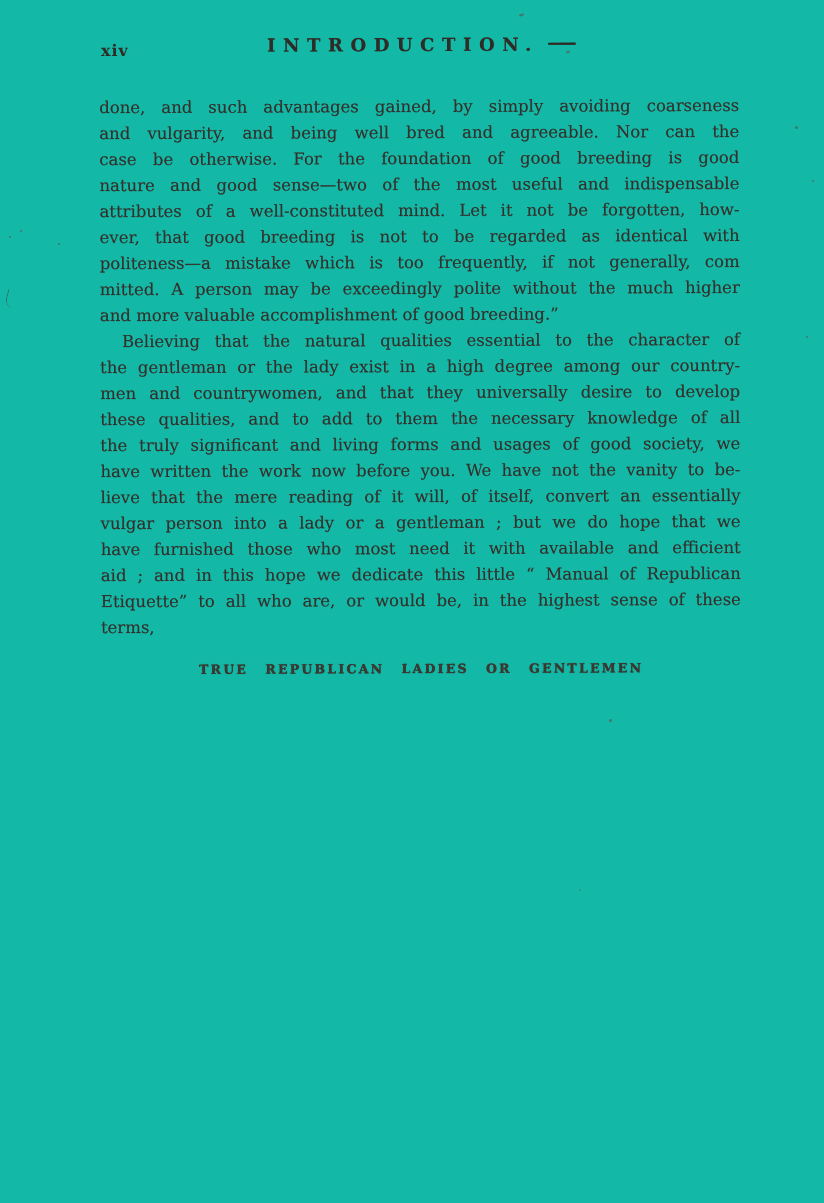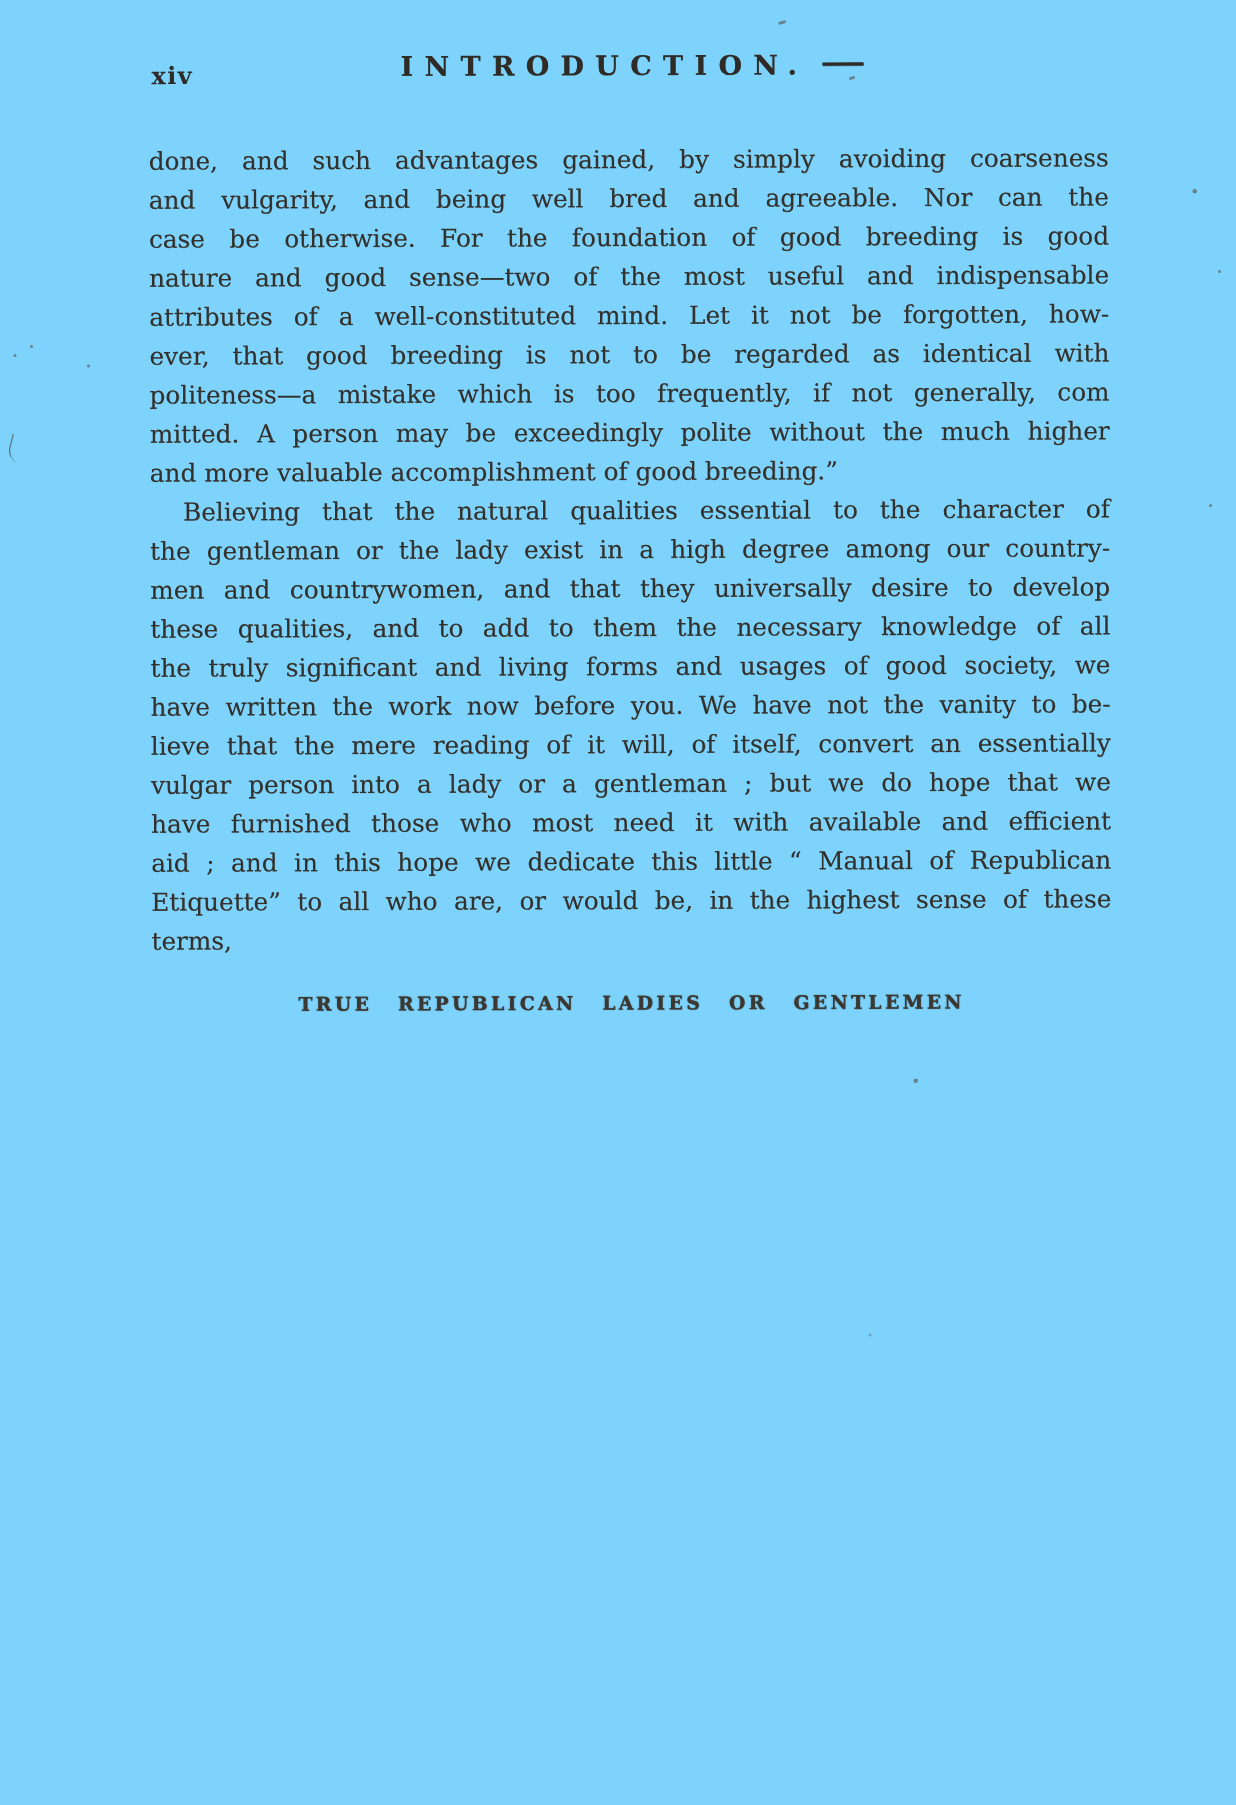--- a/index.html
+++ b/index.html
@@ -6,21 +6,21 @@
   body{
     width:824px;height:1203px;
     background:#fbfaf7;
     font-family:"DejaVu Serif","Liberation Serif",serif;
     color:#33302b;
     overflow:hidden;
     position:relative;
   }
   .page{
     position:absolute;inset:0;
-    background:#7dd3fc;
+    background:#14b8a6;
   }
   .content{
     position:absolute;
     left:100px;top:34px;
     width:640px;
     transform:rotate(-0.2deg);
   }
   .header{
     position:relative;
     text-align:center;

